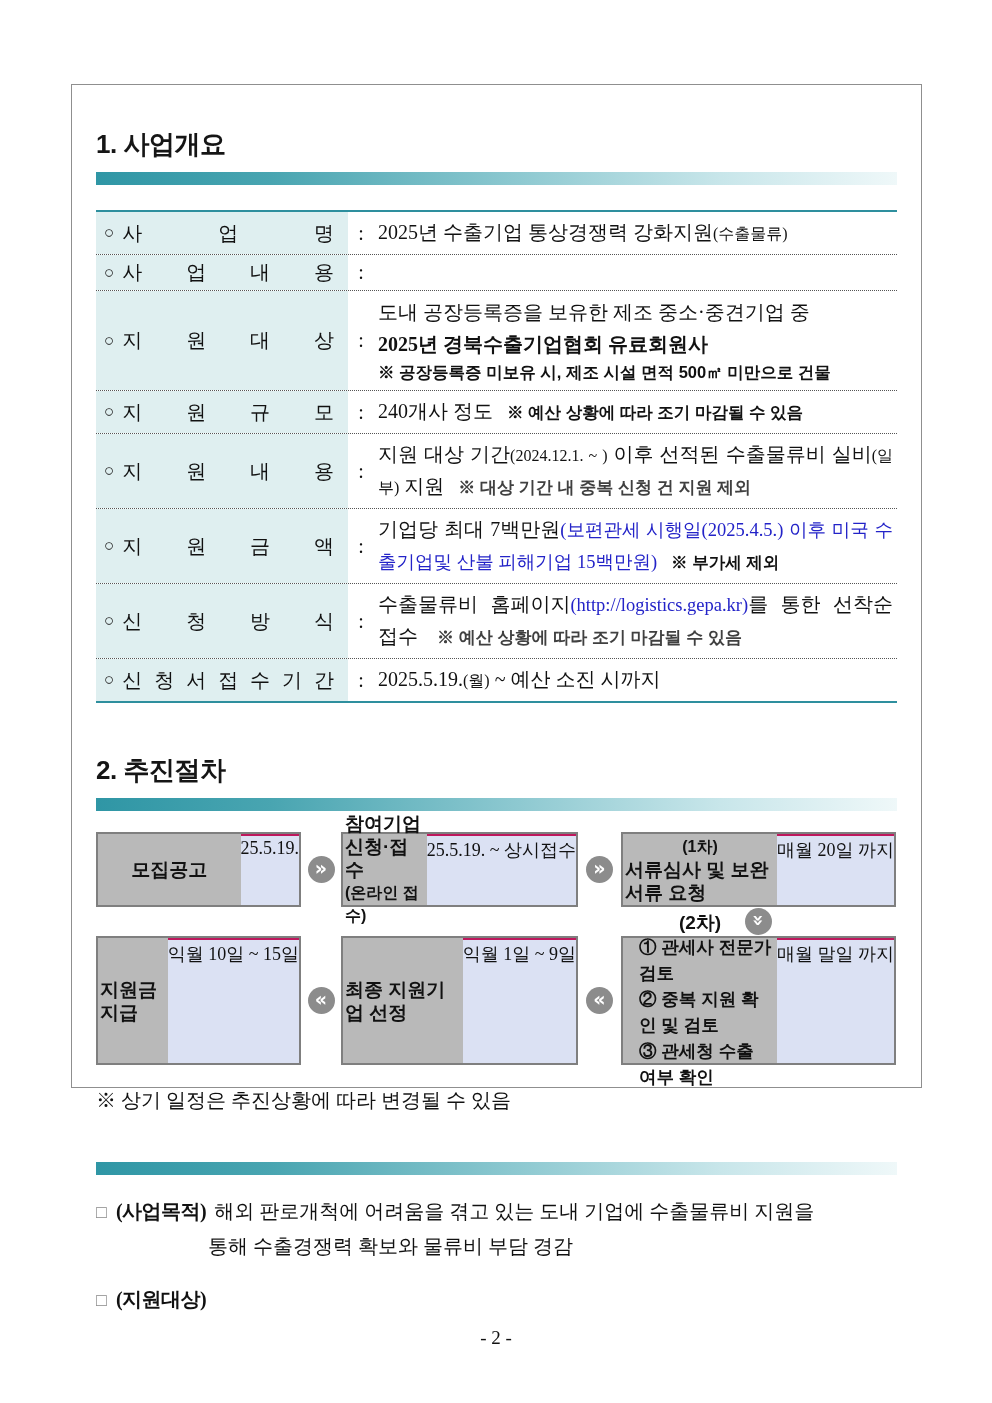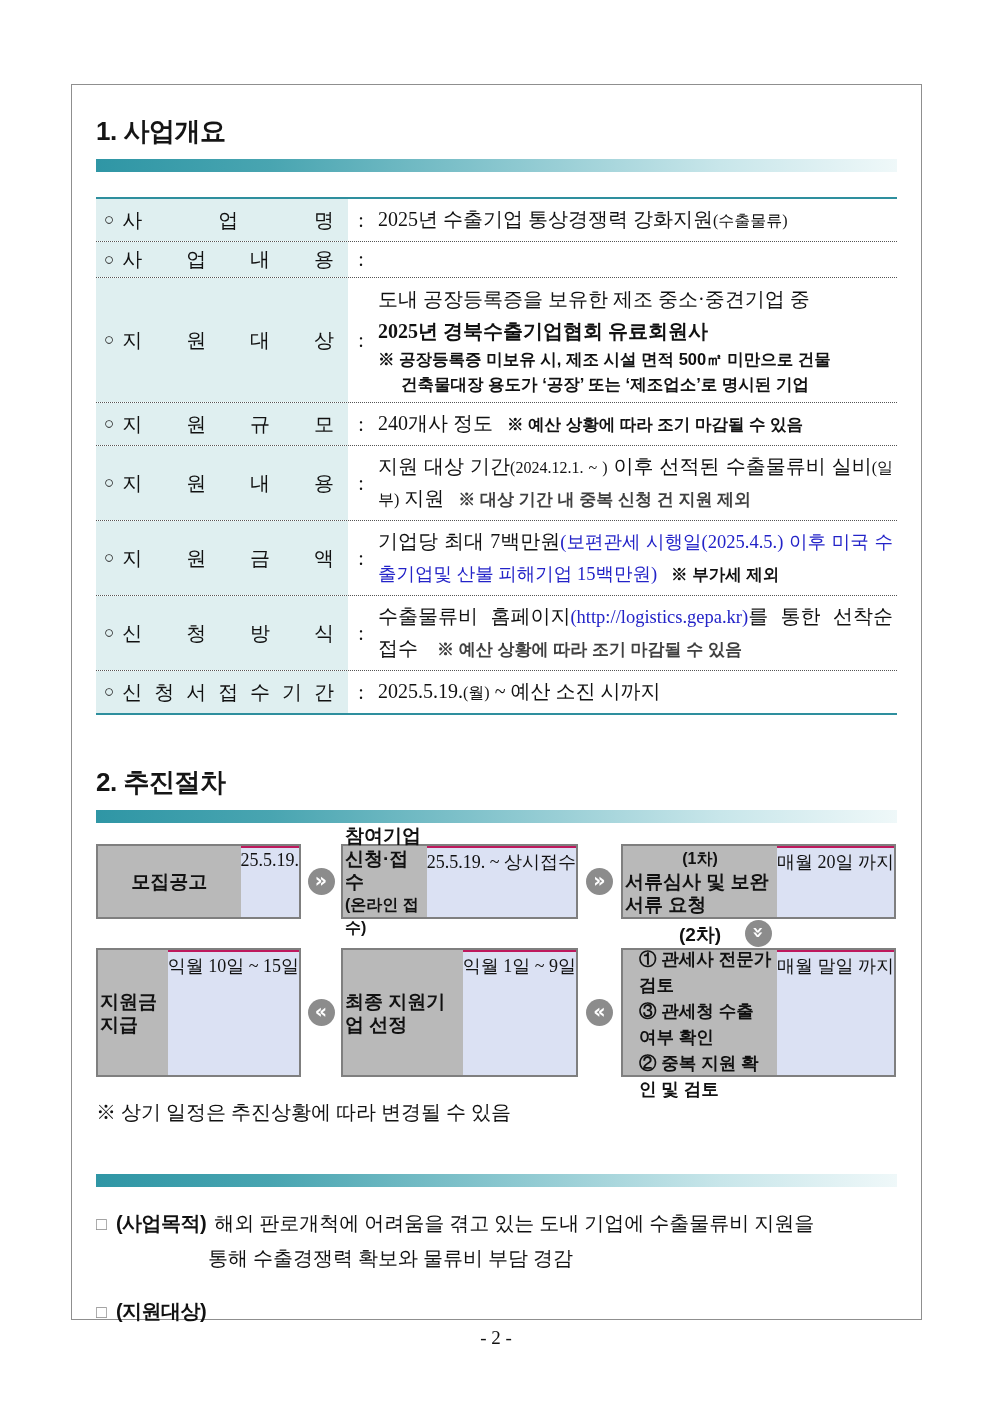--- a/index.html
+++ b/index.html
@@ -1,21 +1,21 @@
 <!DOCTYPE html>
 <html><head>
 <meta charset="utf-8">
 <style>
   * { margin:0; padding:0; box-sizing:border-box; }
   html,body { width:992px; height:1403px; background:#ffffff; }
   body { position:relative; font-family:"Liberation Serif", serif; color:#111; }
 
   .content-box {
-    position:absolute; left:71px; top:84px; width:851px; height:1236px;
-    border:1px solid #8f8f8f; padding:3px 24px;
+    position:absolute; left:71px; top:84px; width:851px; height:1004px;
+    border:1px solid #8f8f8f; padding:16px 24px;
   }
 
   .sec-title {
     font-family:"Liberation Sans", sans-serif; font-weight:bold;
     font-size:26px; letter-spacing:-0.5px; color:#151515;
   }
   .grad-bar {
     height:13px; margin-top:10px;
     background:linear-gradient(to right,#2f96a5 0%,#49a5b1 22%,#8cc8d0 52%,#c8e6ea 78%,#eff8f9 100%);
   }
@@ -71,21 +71,21 @@
     padding-bottom:2px;
   }
   .down-row { grid-column:5; display:flex; justify-content:center; padding:1px 0; }
   .arr.down { transform:rotate(90deg); padding-bottom:0; padding-right:2px; }
   .pnote { margin-top:22px; font-size:20px; }
 
   
   .sec3 { margin-top:48px; }
   .s3-para { margin-top:19px; font-size:20px; line-height:34px; }
   .sq { color:#8a8a8a; font-size:18px; margin-right:9px; font-family:"Liberation Sans", sans-serif; }
-  .phead { font-weight:bold; font-family:Liberation Sans, sans-serif; font-size:20px; margin-right:8px; letter-spacing:-0.5px; }
+  .phead { font-weight:bold; font-family:Liberation Serif, serif; font-size:20px; margin-right:8px; letter-spacing:-0.5px; }
   .p1-line2 { padding-left:112px; }
 
   .page-number { position:absolute; top:1327px; left:0; right:0; text-align:center; font-size:19px; }
 </style>
 </head>
 <body>
 
 <div class="content-box">
 
   <div class="sec1">
@@ -130,21 +130,20 @@
               <span>원</span>
               <span>대</span>
               <span>상</span>
             </span>
         </div>
         <div class="colon">:</div>
         <div class="vcell">
           <div class="vline just">도내 공장등록증을 보유한 제조 중소·중견기업 중</div>
           <div class="vline vb">2025년 경북수출기업협회 유료회원사</div>
           <div class="note-line">※ 공장등록증 미보유 시, 제조 시설 면적 500㎡ 미만으로 건물</div>
-          <div class="note-line note-ind">건축물대장 용도가 ‘공장’ 또는 ‘제조업소’로 명시된 기업</div>
         </div>
       </div>
 
       <div class="trow">
         <div class="lcell">
           <span class="circ">○</span>
           <span class="ltext char-justify">
               <span>지</span>
               <span>원</span>
               <span>규</span>
@@ -280,22 +279,22 @@
         <div class="ft">익월 1일 ~ 9일</div>
       </div>
       <div class="acell">
         <span class="arr">«</span>
       </div>
       <div class="pbox r2">
         <div class="hd">
           <span>(2차)</span>
           <div class="plist">
             <div>① 관세사 전문가 검토</div>
+            <div>② 중복 지원 확인 및 검토</div>
             <div>③ 관세청 수출 여부 확인</div>
-            <div>② 중복 지원 확인 및 검토</div>
           </div>
         </div>
         <div class="ft">매월 말일 까지</div>
       </div>
     </div>
 
     <div class="pnote">※ 상기 일정은 추진상황에 따라 변경될 수 있음</div>
   </div>
 
   <div class="sec3">

